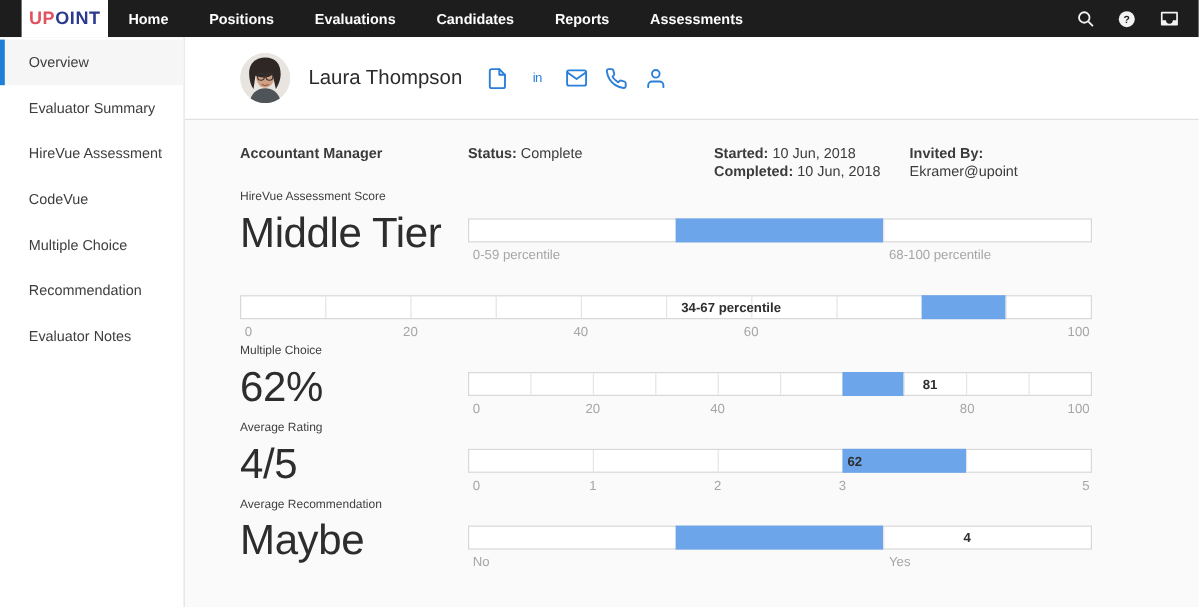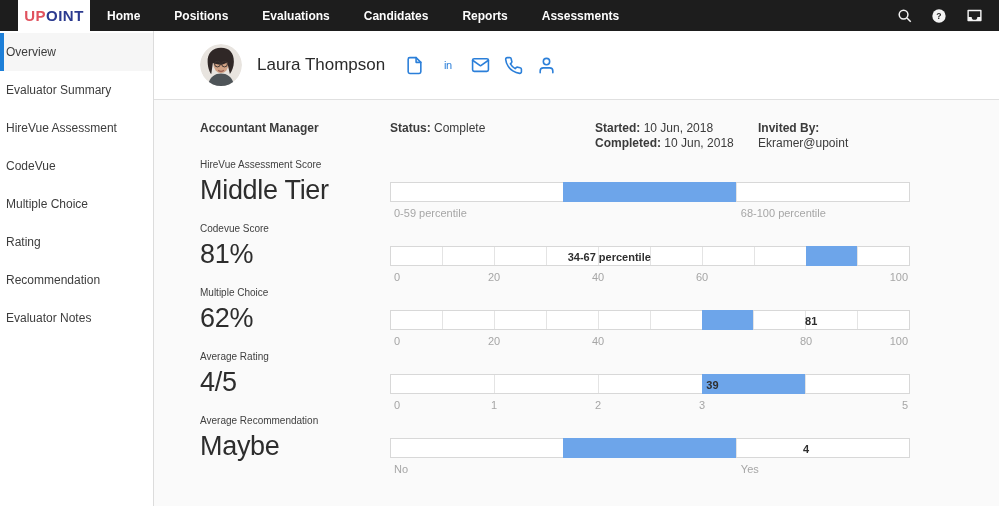--- a/index.html
+++ b/index.html
@@ -16,21 +16,21 @@
   .logo-up{color:#e0525e;} .logo-oint{color:#2b3a8f;}
   .nav-items{display:flex;height:100%;}
   .nav-item{color:#fdfdfd;font-size:12px;font-weight:700;padding:0 17px;display:flex;align-items:center;cursor:pointer;}
   .nav-right{margin-left:auto;display:flex;align-items:center;gap:19px;padding-right:16px;}
   .nav-ic{display:flex;align-items:center;cursor:pointer;}
   .user-menu{display:flex;align-items:center;gap:6px;color:#fff;font-size:12px;font-weight:700;cursor:pointer;}
 
   
   .app{display:flex;height:475px;}
   .sidebar{width:154px;background:#fff;border-right:1px solid #dcdcdc;padding-top:2px;flex-shrink:0;}
-  .side-item{position:relative;height:38px;line-height:38px;padding-left:6px;font-size:12px;color:#3d3d3d;cursor:pointer;}
+  .side-item{position:relative;height:38px;line-height:38px;padding-left:24px;font-size:12px;color:#3d3d3d;cursor:pointer;}
   .side-item.active{background:#f6f6f6;}
   .side-item.active::before{content:'';position:absolute;left:0;top:0;bottom:0;width:4px;background:var(--active-ind);}
 
   .main{flex:1;display:flex;flex-direction:column;background:var(--content-bg);}
   .main-header{height:69px;background:#fff;border-bottom:1px solid #e0e0e0;display:flex;align-items:center;
     padding-left:46px;flex-shrink:0;}
   .avatar{width:42px;height:42px;border-radius:50%;overflow:hidden;flex-shrink:0;}
   .cand-name{font-size:17px;color:#2b2b2b;margin-left:15px;margin-right:20px;}
   .contact-icons{display:flex;align-items:center;gap:14px;}
   .cicon{display:flex;align-items:center;justify-content:center;width:19px;height:19px;cursor:pointer;}
@@ -40,21 +40,21 @@
   .info-row{display:flex;padding-top:21px;font-size:12px;color:#3b3b3b;line-height:15px;}
   .info-col1{width:190px;font-weight:700;}
   .info-col2{width:205px;}
   .info-col3{width:163px;}
   .info-row b{font-weight:700;}
 
   .scores{margin-top:7px;}
   .score-row{display:flex;height:64px;margin-top:0;}
   .score-meta{width:190px;flex-shrink:0;}
   .score-label{font-size:10px;color:#3f3f3f;padding-top:1px;}
-  .score-value{font-size:27px;color:#2d2d2d;margin-top:5px;letter-spacing:-.3px;}
+  .score-value{font-size:35px;color:#2d2d2d;margin-top:5px;letter-spacing:-.3px;}
   .bar-wrap{flex:1;padding-top:24px;}
   .bar{display:flex;height:20px;background:#fff;border:1px solid #d8d8d8;}
   .seg{flex:1;}
   .seg + .seg{border-left:1px solid #e4e4e4;}
   .seg.filled{background:var(--bar-fill);margin:-1px 0;border-left:none !important;}
   .ticks{position:relative;height:14px;margin-top:5px;font-size:11px;color:#a6a6a6;}
   .tick{position:absolute;top:0;white-space:nowrap;}
   .tick.strong{color:#2f2f2f;font-weight:700;margin-top:44px;}
 </style>
 </head>
@@ -94,21 +94,20 @@
   </div>
 </div>
 
 <div class="app">
   <div class="sidebar">
       <div class="side-item active">Overview</div>
       <div class="side-item">Evaluator Summary</div>
       <div class="side-item">HireVue Assessment</div>
       <div class="side-item">CodeVue</div>
       <div class="side-item">Multiple Choice</div>
-      <div class="side-item">Rating</div>
       <div class="side-item">Recommendation</div>
       <div class="side-item">Evaluator Notes</div>
     </div>
 
   <div class="main">
 
     <div class="main-header">
       <div class="avatar">
         <svg width="42" height="42" viewBox="0 0 44 44">
           <circle cx="22" cy="22" r="22" fill="#e8e4df"></circle>
@@ -181,24 +180,20 @@
                 <div class="seg"></div>
               </div>
               <div class="ticks">
                 <span class="tick" style="left: calc(0% + 4px);">0-59 percentile</span>
                 <span class="tick strong" style="left: calc(33.4% + 4px);">34-67 percentile</span>
                 <span class="tick" style="left: calc(66.7% + 4px);">68-100 percentile</span>
               </div>
             </div>
         </div>
         <div class="score-row">
-          <div class="score-meta">
-              <div class="score-label">Codevue Score</div>
-              <div class="score-value">81%</div>
-            </div>
           <div class="bar-wrap">
               <div class="bar">
                 <div class="seg"></div>
                 <div class="seg"></div>
                 <div class="seg"></div>
                 <div class="seg"></div>
                 <div class="seg"></div>
                 <div class="seg"></div>
                 <div class="seg"></div>
                 <div class="seg"></div>
@@ -230,21 +225,21 @@
                 <div class="seg"></div>
                 <div class="seg filled"></div>
                 <div class="seg"></div>
                 <div class="seg"></div>
                 <div class="seg"></div>
               </div>
               <div class="ticks">
                 <span class="tick" style="left: calc(0% + 4px);">0</span>
                 <span class="tick" style="left: 20%; transform: translateX(-50%);">20</span>
                 <span class="tick" style="left: 40%; transform: translateX(-50%);">40</span>
-                <span class="tick strong" style="left: 62%; transform: translateX(-50%);">39</span>
+                <span class="tick strong" style="left: 62%; transform: translateX(-50%);">62</span>
                 <span class="tick" style="left: 80%; transform: translateX(-50%);">80</span>
                 <span class="tick" style="left: calc(100% - 2px); transform: translateX(-100%);">100</span>
               </div>
             </div>
         </div>
         <div class="score-row">
           <div class="score-meta">
               <div class="score-label">Average Rating</div>
               <div class="score-value">4/5</div>
             </div>

